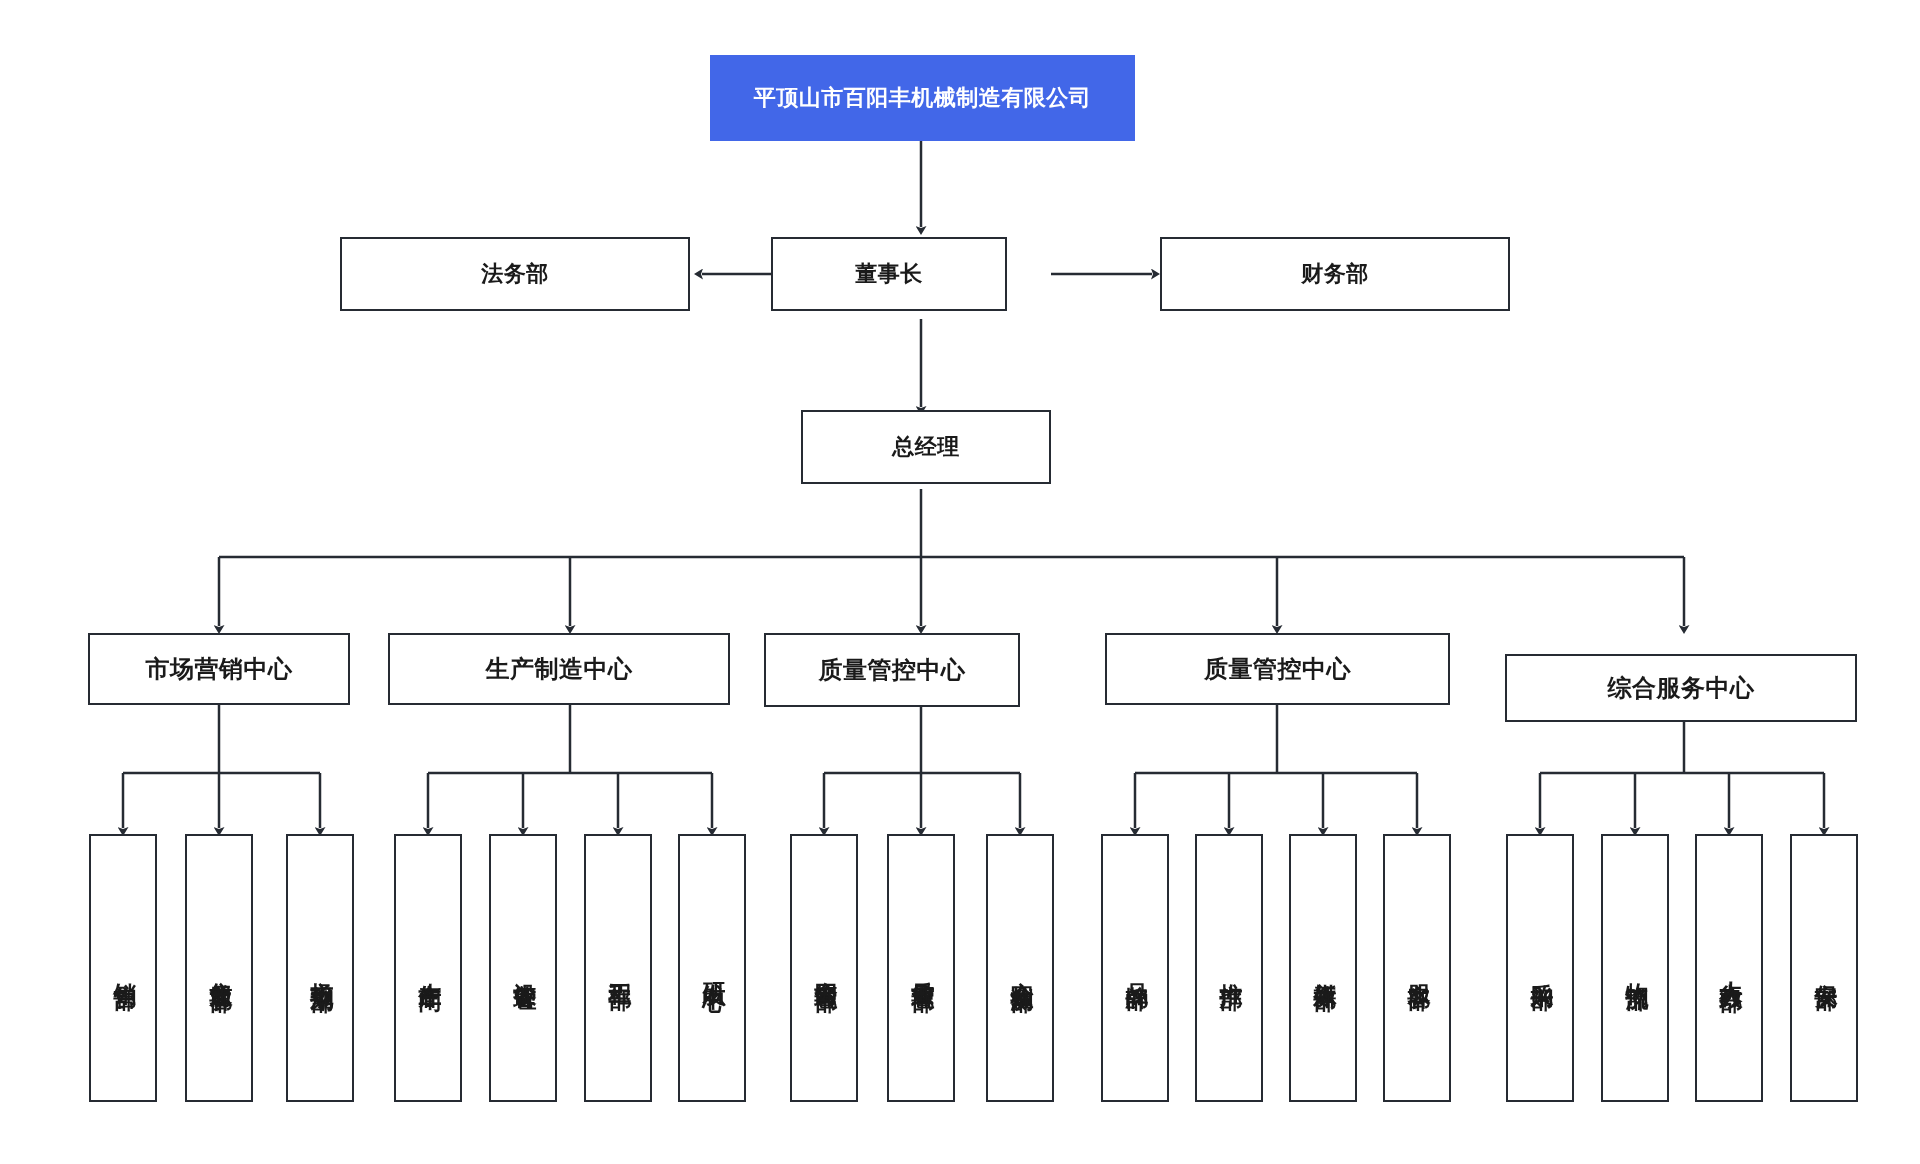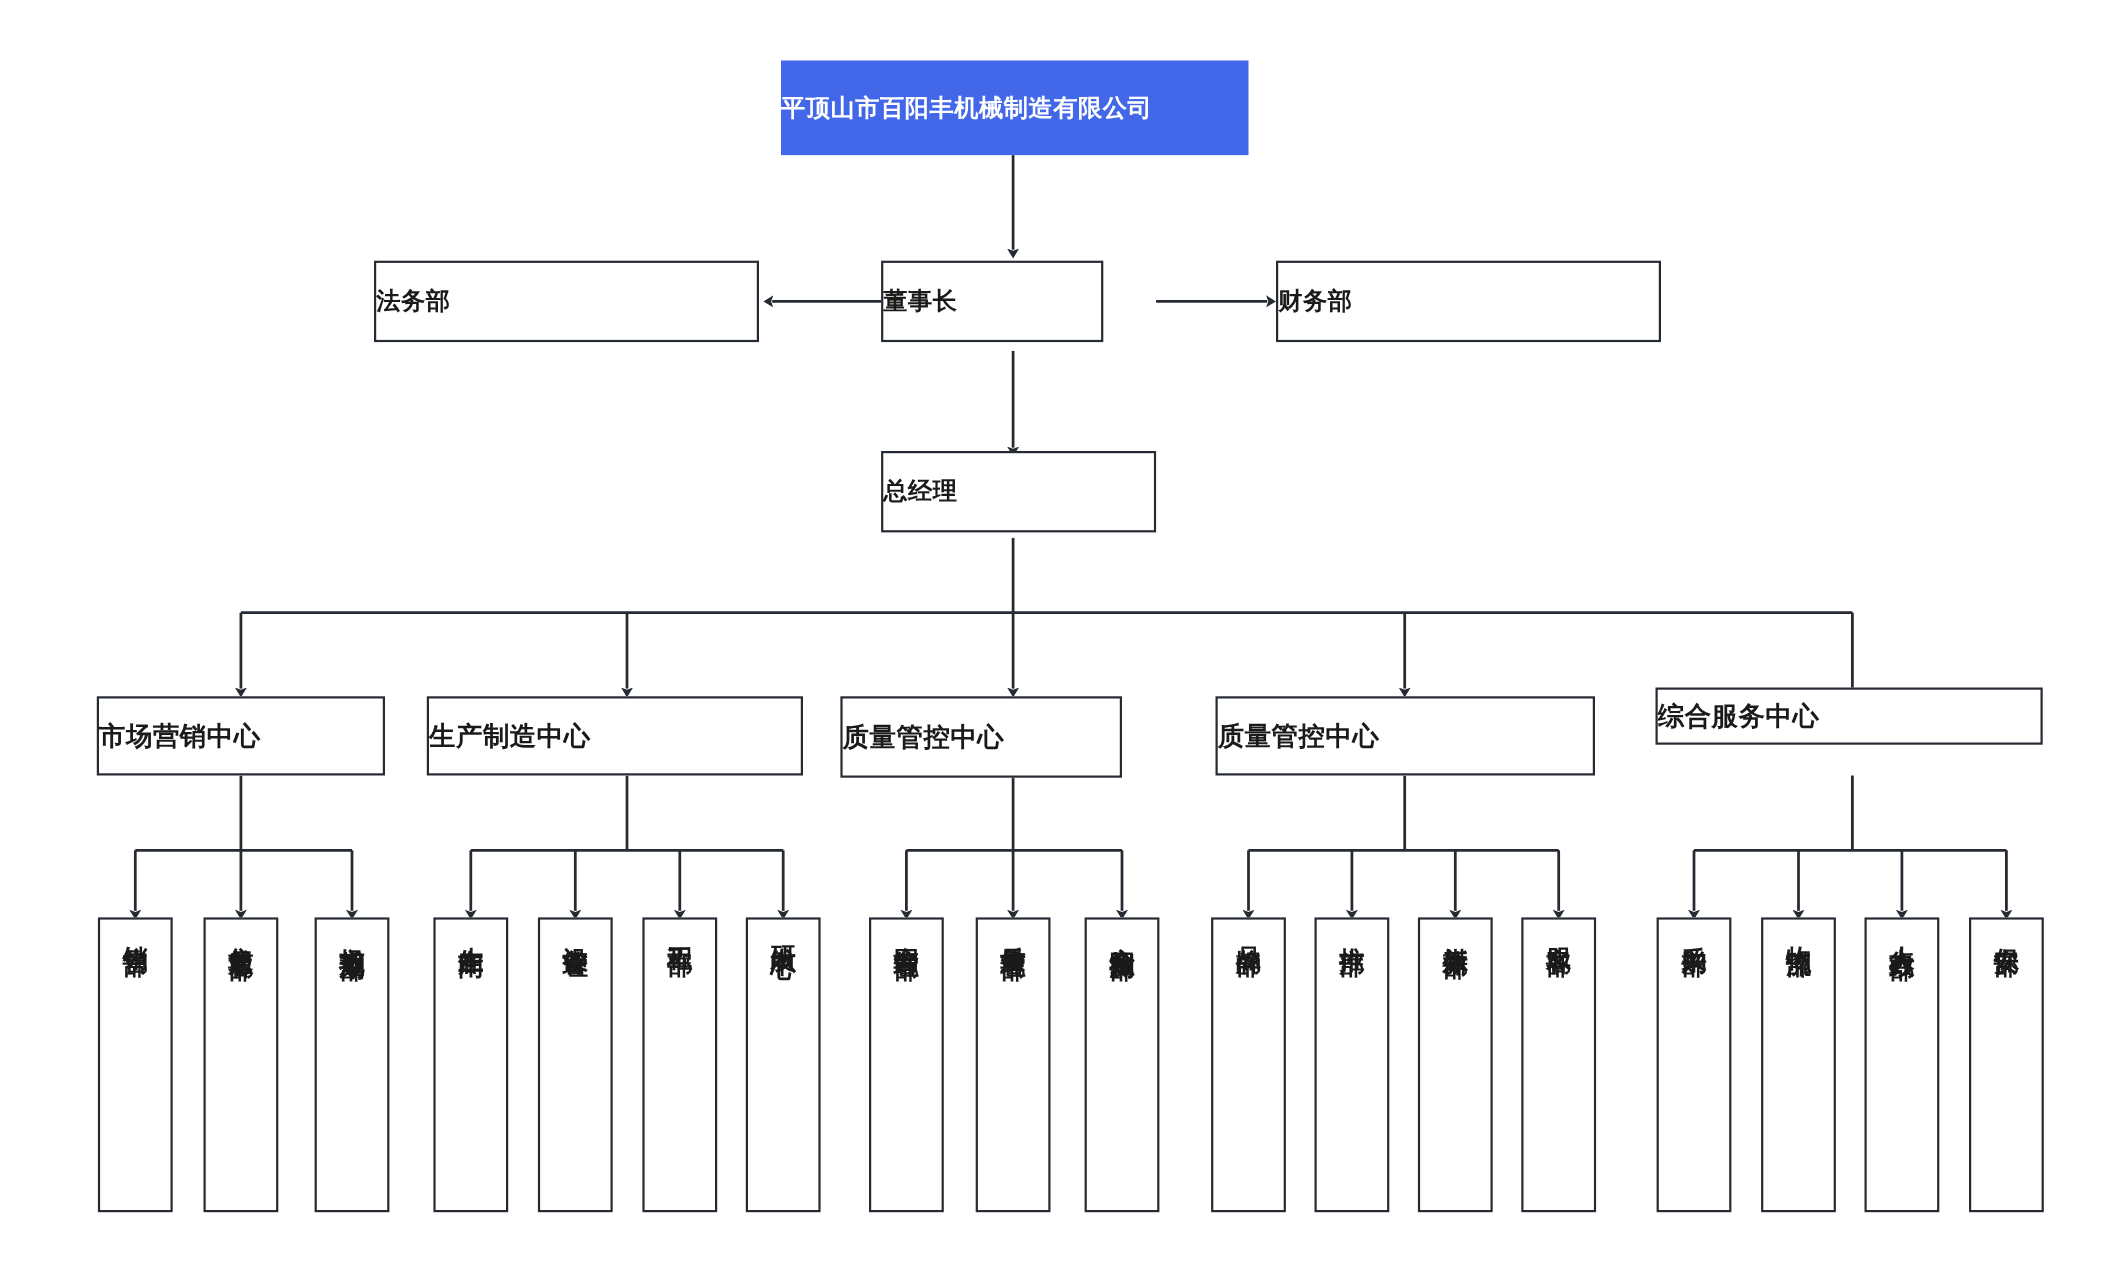--- a/index.html
+++ b/index.html
@@ -25,25 +25,26 @@
     height: 1164px;
     pointer-events: none;
   }
   .node {
     position: absolute;
     box-sizing: border-box;
     border: 2.5px solid #262b33;
     background: #ffffff;
     display: flex;
     align-items: center;
-    justify-content: flex-start;
+    justify-content: center;
     color: #1a1a1a;
     font-weight: bold;
     letter-spacing: 0.5px;
     z-index: 2;
+    font-family: Liberation Mono, monospace;
   }
   .node.root {
     background: #4267e8;
     border: none;
     color: #ffffff;
     font-size: 22px;
   }
   .node.level1 { font-size: 22px; }
   .node.level2 { font-size: 24px; }
   .node.leaf {
@@ -125,21 +126,21 @@
   </svg>
 
   <div class="node root" style="left:710px; top:55px; width:425px; height:86px;">
     <span>平顶山市百阳丰机械制造有限公司</span>
   </div>
 
   <div class="node level1" style="left:340px; top:237px; width:350px; height:74px;">
     <span>法务部</span>
   </div>
 
-  <div class="node level1" style="left:801px; top:237px; width:202px; height:74px;">
+  <div class="node level1" style="left:771px; top:237px; width:236px; height:74px;">
     <span>董事长</span>
   </div>
 
   <div class="node level1" style="left:1160px; top:237px; width:350px; height:74px;">
     <span>财务部</span>
   </div>
 
   <div class="node level1" style="left:801px; top:410px; width:250px; height:74px;">
     <span>总经理</span>
   </div>
@@ -149,21 +150,21 @@
   </div>
   <div class="node level2" style="left:388px; top:633px; width:342px; height:72px;">
     <span>生产制造中心</span>
   </div>
   <div class="node level2" style="left:764px; top:633px; width:256px; height:74px;">
     <span>质量管控中心</span>
   </div>
   <div class="node level2" style="left:1105px; top:633px; width:345px; height:72px;">
     <span>质量管控中心</span>
   </div>
-  <div class="node level2" style="left:1505px; top:625px; width:352px; height:52px;">
+  <div class="node level2" style="left:1505px; top:654px; width:352px; height:68px;">
     <span>综合服务中心</span>
   </div>
 
   <div class="node leaf" style="left:89px; top:834px; width:68px; height:268px;">
     <span>销售部</span>
   </div>
   <div class="node leaf" style="left:185px; top:834px; width:68px; height:268px;">
     <span>售前客服部</span>
   </div>
   <div class="node leaf" style="left:286px; top:834px; width:68px; height:268px;">

